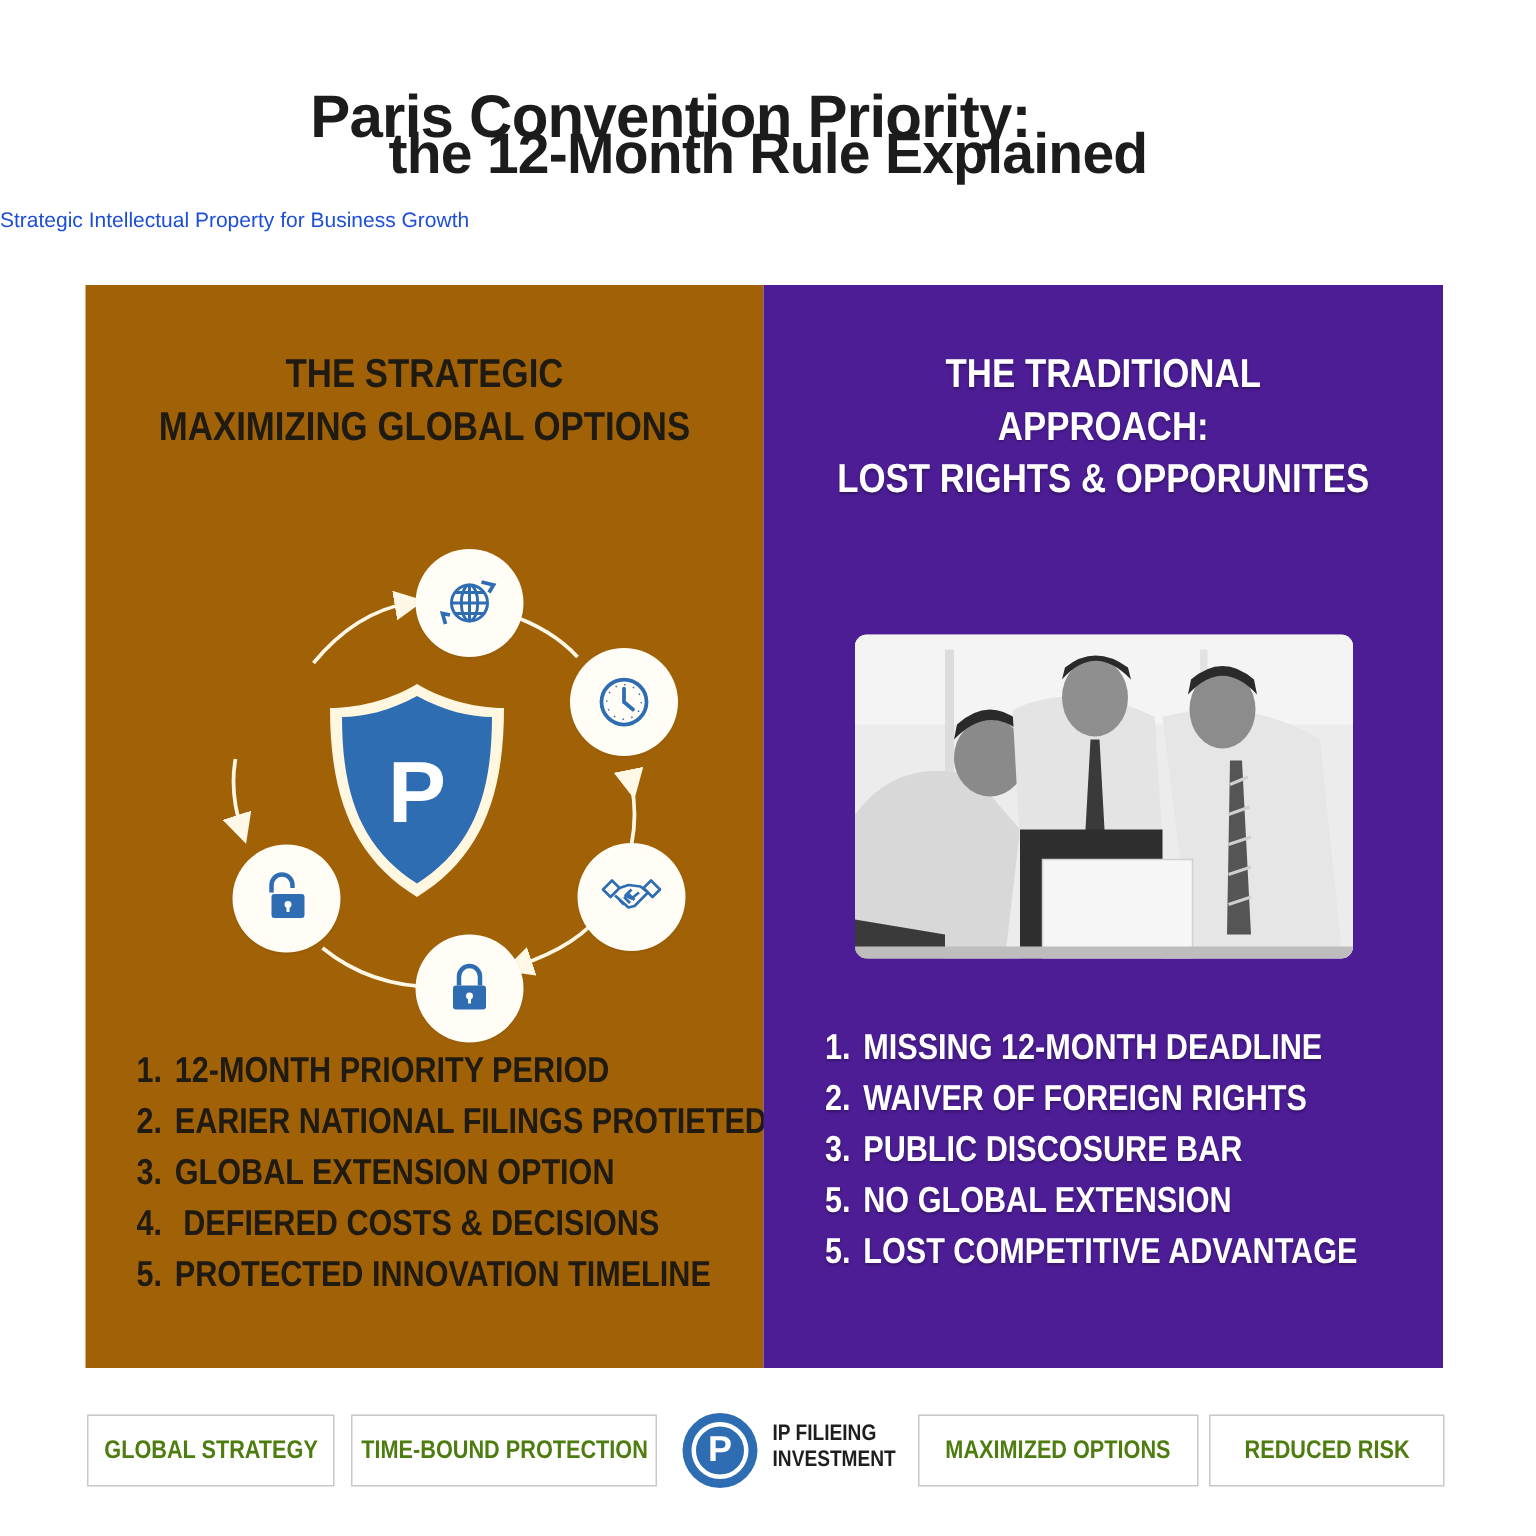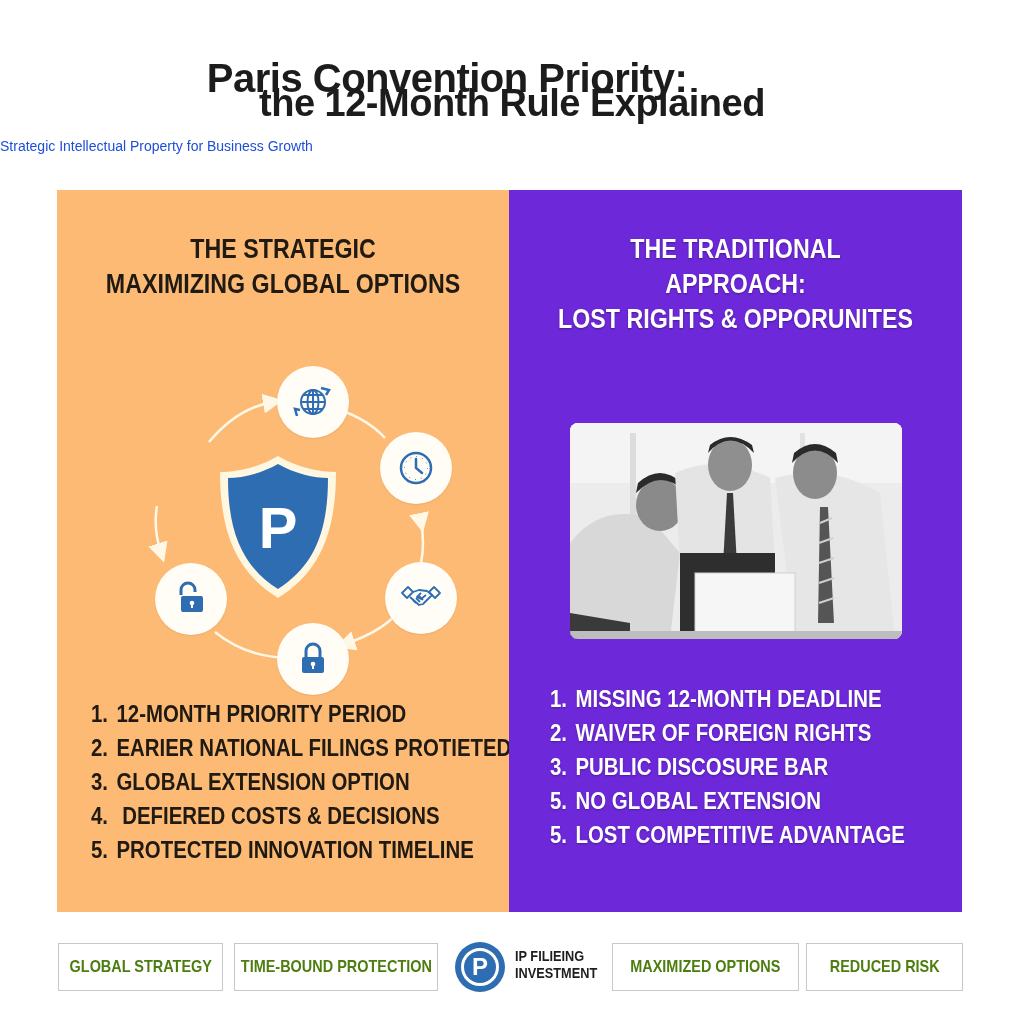--- a/index.html
+++ b/index.html
@@ -7,22 +7,22 @@
     body { position: relative; font-family: "Liberation Sans", sans-serif; color: #1e1e1e; }
 
     .title1 { position: absolute; top: 56px; left: 0; width: 894px; text-align: center;
       font-weight: 700; font-size: 40px; letter-spacing: -0.5px; color: #1c1c1c; }
     .title2 { position: absolute; top: 82px; left: 0; width: 1024px; text-align: center;
       font-weight: 700; font-size: 38px; letter-spacing: -0.5px; color: #1c1c1c; }
     .subtitle { position: absolute; top: 138px; left: 0; width: 1024px; text-align: left;
       font-size: 14px; color: #1d4ed8; }
 
     .panel { position: absolute; top: 190px; height: 722px; }
-    .panel-left { left: 57px; width: 452px; background: #fdba74; }
-    .panel-right { left: 509px; width: 453px; background: #6d28d9; }
+    .panel-left { left: 57px; width: 452px; background: #a16207; }
+    .panel-right { left: 509px; width: 453px; background: #4c1d95; }
 
     .heading { position: absolute; left: 0; width: 100%; text-align: center;
       font-family: "Liberation Sans", sans-serif; font-weight: 700;
       font-size: 27px; line-height: 35px; transform: scaleX(0.86); transform-origin: center; }
     .heading-left { top: 42px; color: #1f1a12; }
     .heading-right { top: 42px; color: #ffffff; text-shadow: 0 1px 2px rgba(0,0,0,0.35); }
 
     .diagram { position: absolute; left: 70px; top: 168px; width: 310px; height: 320px; }
     .node { position: absolute; width: 72px; height: 72px; border-radius: 50%;
       background: #fffdf5; display: flex; align-items: center; justify-content: center;

